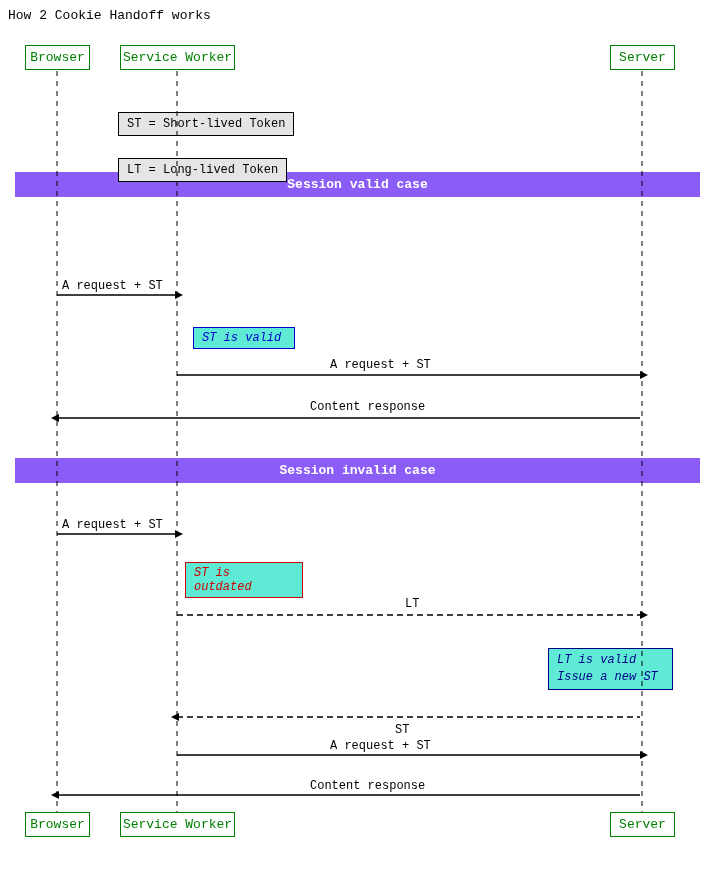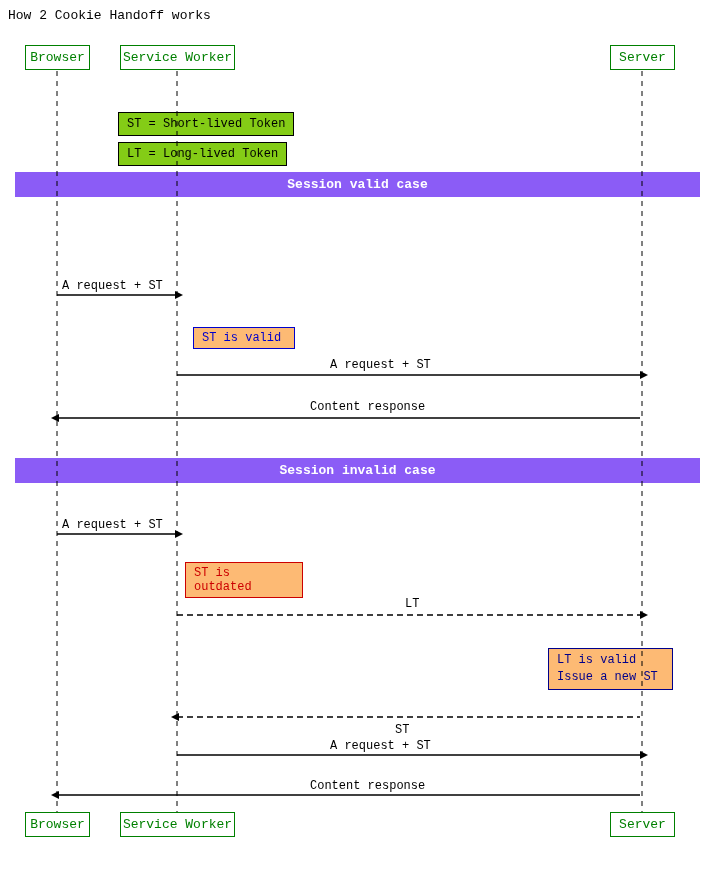--- a/index.html
+++ b/index.html
@@ -63,40 +63,41 @@
       font-size: 12px;
       color: #000;
       white-space: nowrap;
     }
     
     .status-box {
       position: absolute;
       border: 1px solid;
       padding: 3px 8px;
       font-size: 12px;
-      background: #fdba74;
+      background: #5eead4;
+      font-style: italic;
     }
     .status-box.blue {
       border-color: #0000cc;
       color: #0000cc;
     }
     .status-box.red {
       border-color: #cc0000;
       color: #cc0000;
     }
     .status-box.blue-dark {
       border-color: #00008b;
       color: #00008b;
     }
     
     .annotation-box {
       position: absolute;
       border: 1px solid #000;
       padding: 4px 8px;
-      background: #84cc16;
+      background: #e5e5e5;
       font-size: 12px;
     }
   </style>
 </head>
 <body>
 
 <div class="diagram-container">
 
   <div class="title">How 2 Cookie Handoff works</div>
 
@@ -123,21 +124,21 @@
   <div class="section-header" style="left:15px;top:172px;width:685px;">
     <span>Session valid case</span>
   </div>
   <div class="section-header" style="left:15px;top:458px;width:685px;">
     <span>Session invalid case</span>
   </div>
 
   <div class="annotation-box" style="left:118px;top:112px;">
     <span>ST = Short-lived Token</span>
   </div>
-  <div class="annotation-box" style="left:118px;top:142px;">
+  <div class="annotation-box" style="left:118px;top:158px;">
     <span>LT = Long-lived Token</span>
   </div>
 
   <div class="status-box blue" style="left:193px;top:327px;width:102px;">
     <span>ST is valid</span>
   </div>
   <div class="status-box red" style="left:185px;top:562px;width:118px;">
     <span>ST is outdated</span>
   </div>
   <div class="status-box blue-dark" style="left:548px;top:648px;width:125px;line-height:1.4;">

